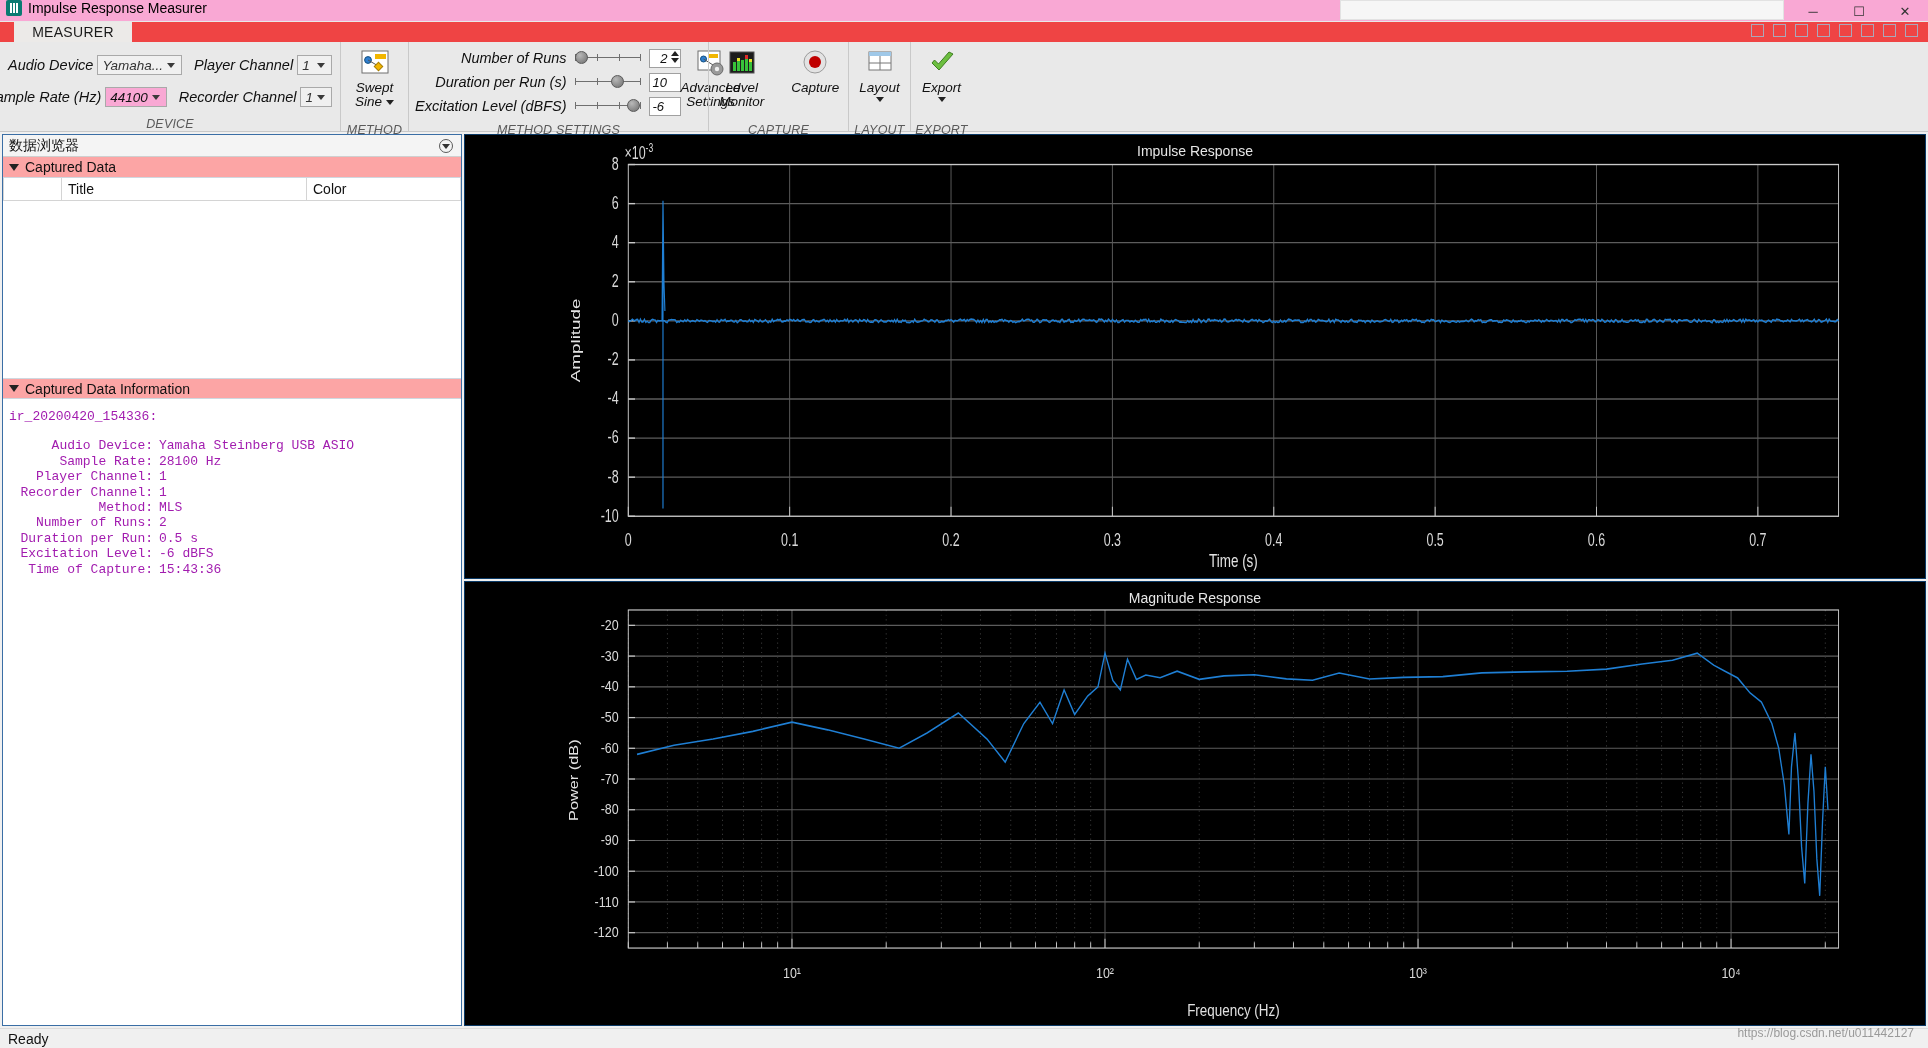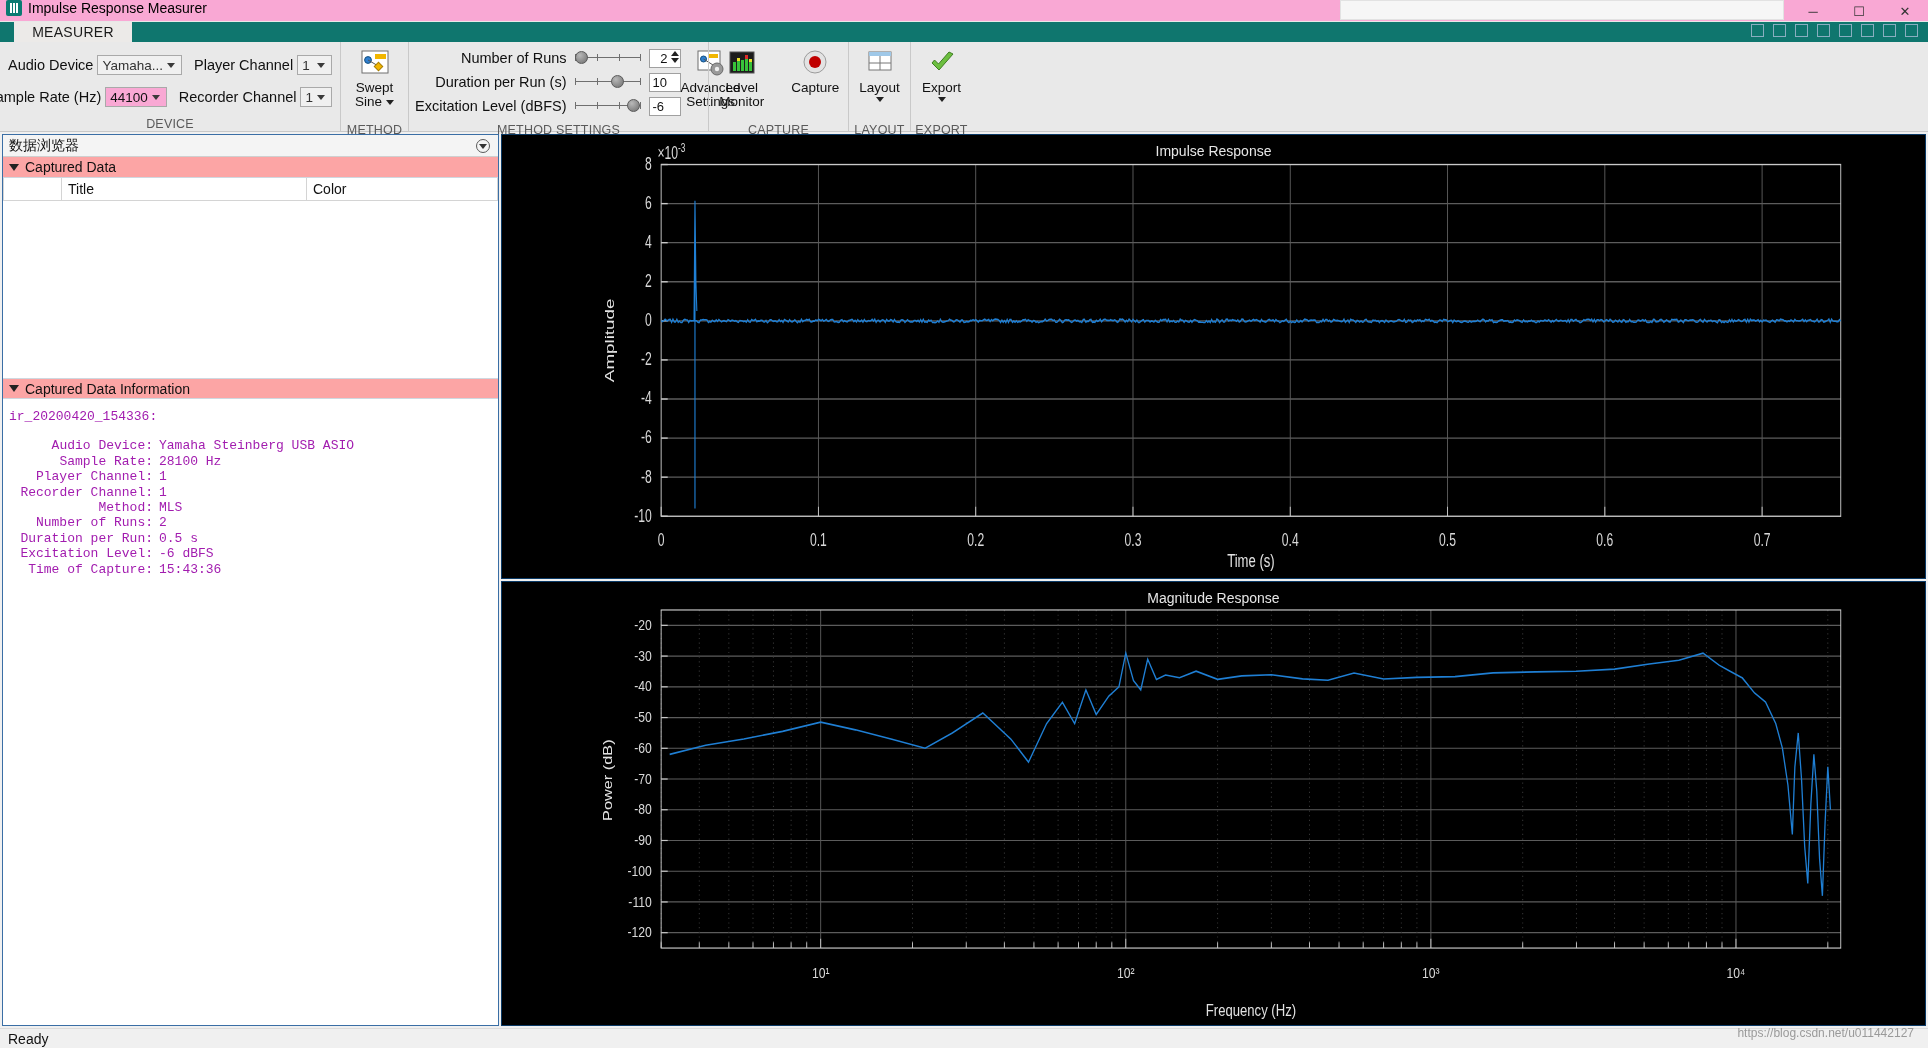--- a/index.html
+++ b/index.html
@@ -31,33 +31,33 @@
   .title-text{ font-size:14px; color:#000; }
   .win-btns{ position:absolute; right:0; top:0; height:22px; display:flex; }
   .win-btn{ width:46px;height:22px;display:flex;align-items:center;justify-content:center;
     font-size:13px;color:#333;}
   .titlebar-strip{
     position:absolute; left:1340px; top:0; width:444px; height:20px;
     background:#f6f6f6; border:1px solid #e2e2e2;
   }
   
   .tabrow{
-    height:20px;background:#0f766e;display:flex;align-items:flex-end;position:relative;
+    height:20px;background:#ef4444;display:flex;align-items:flex-end;position:relative;
   }
   .tab{
     height:20px;min-width:118px;background:#eceae8;color:#1a1a1a;
     display:flex;align-items:center;justify-content:center;
     font-size:14px;letter-spacing:.3px; margin-left:14px;
   }
   
   .ribbon{
     height:90px;background:#e9e9e9;display:flex;position:relative;
     border-bottom:1px solid #c8c8c8;
   }
-  .rgroup{ display:flex; flex-direction:column; position:relative; height:90px; }
+  .rgroup{ display:flex; flex-direction:column; position:relative; height:90px;font-style:italic; }
   .rgroup + .rgroup{ border-left:1px solid #c9c9c9; }
   .rbody{ flex:1; display:flex; align-items:center; padding:0 8px; }
   .rlabel{
     height:16px;font-size:12.5px;color:#5a5a5a;text-align:center;
     letter-spacing:.2px; line-height:16px;
   }
   .row{ display:flex; align-items:center; height:26px; }
   .lbl{ font-size:14.5px; color:#101010; white-space:nowrap; }
   .combo{
     height:20px;border:1px solid #a9a9a9;background:#f9a8d4;display:flex;align-items:center;
@@ -90,21 +90,21 @@
   .numbox.sp{ justify-content:flex-end; padding-right:12px; position:relative;}
   .spin{ position:absolute; right:1px; top:1px; display:flex; flex-direction:column; }
   .spin i{ display:block;width:0;height:0;border-left:4px solid transparent;
     border-right:4px solid transparent; }
   .spin i.u{ border-bottom:5px solid #222; margin-bottom:2px;}
   .spin i.d{ border-top:5px solid #222;}
   
   .main{ position:absolute; left:0; top:132px; right:0; bottom:20px; display:flex; }
   
   .browser{
-    width:497px;background:#fff;border:1px solid #3a6ea5;display:flex;flex-direction:column;
+    width:460px;background:#fff;border:1px solid #3a6ea5;display:flex;flex-direction:column;
     margin:2px;
   }
   .browser-hd{
     height:22px;background:#f4f4f4;border-bottom:1px solid #cfcfcf;display:flex;
     align-items:center;padding:0 6px;font-size:14px;color:#111;position:relative;
   }
   .hd-btn{ position:absolute;right:8px;top:4px;width:14px;height:14px;border:1px solid #5a5a5a;
     border-radius:50%;display:flex;align-items:center;justify-content:center; }
   .hd-btn i{ width:0;height:0;border-left:4px solid transparent;border-right:4px solid transparent;
     border-top:5px solid #333; }

